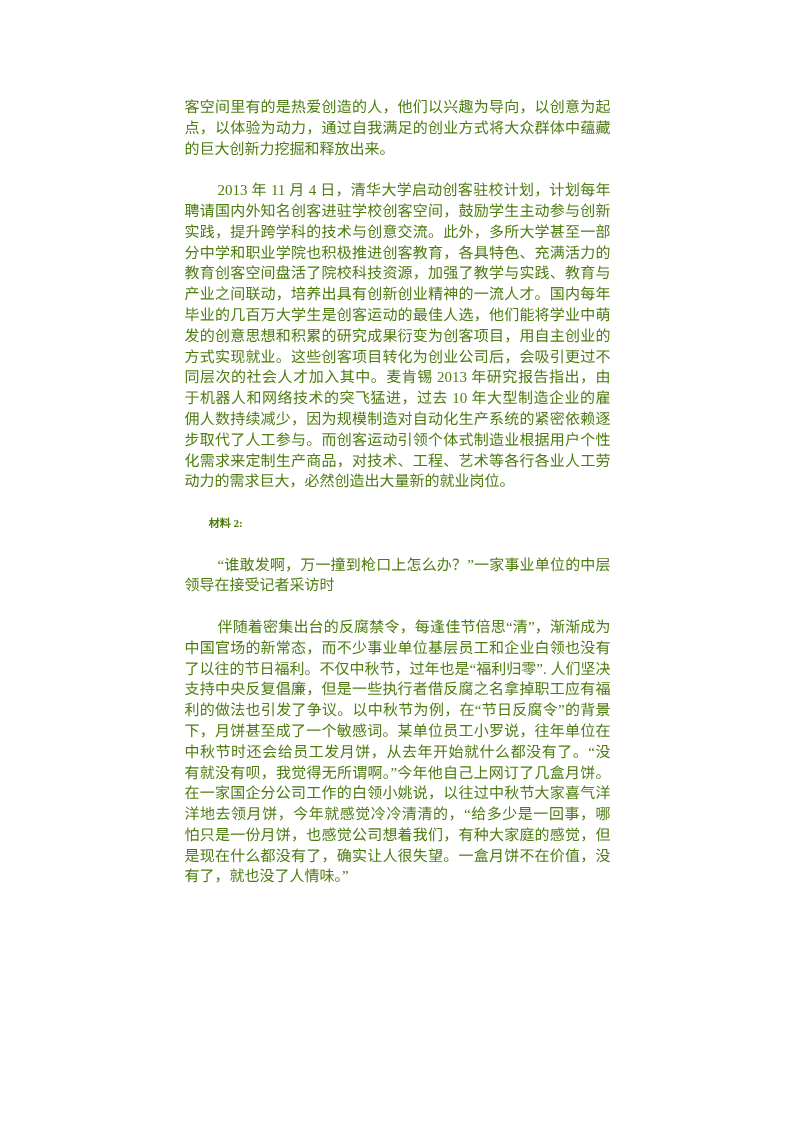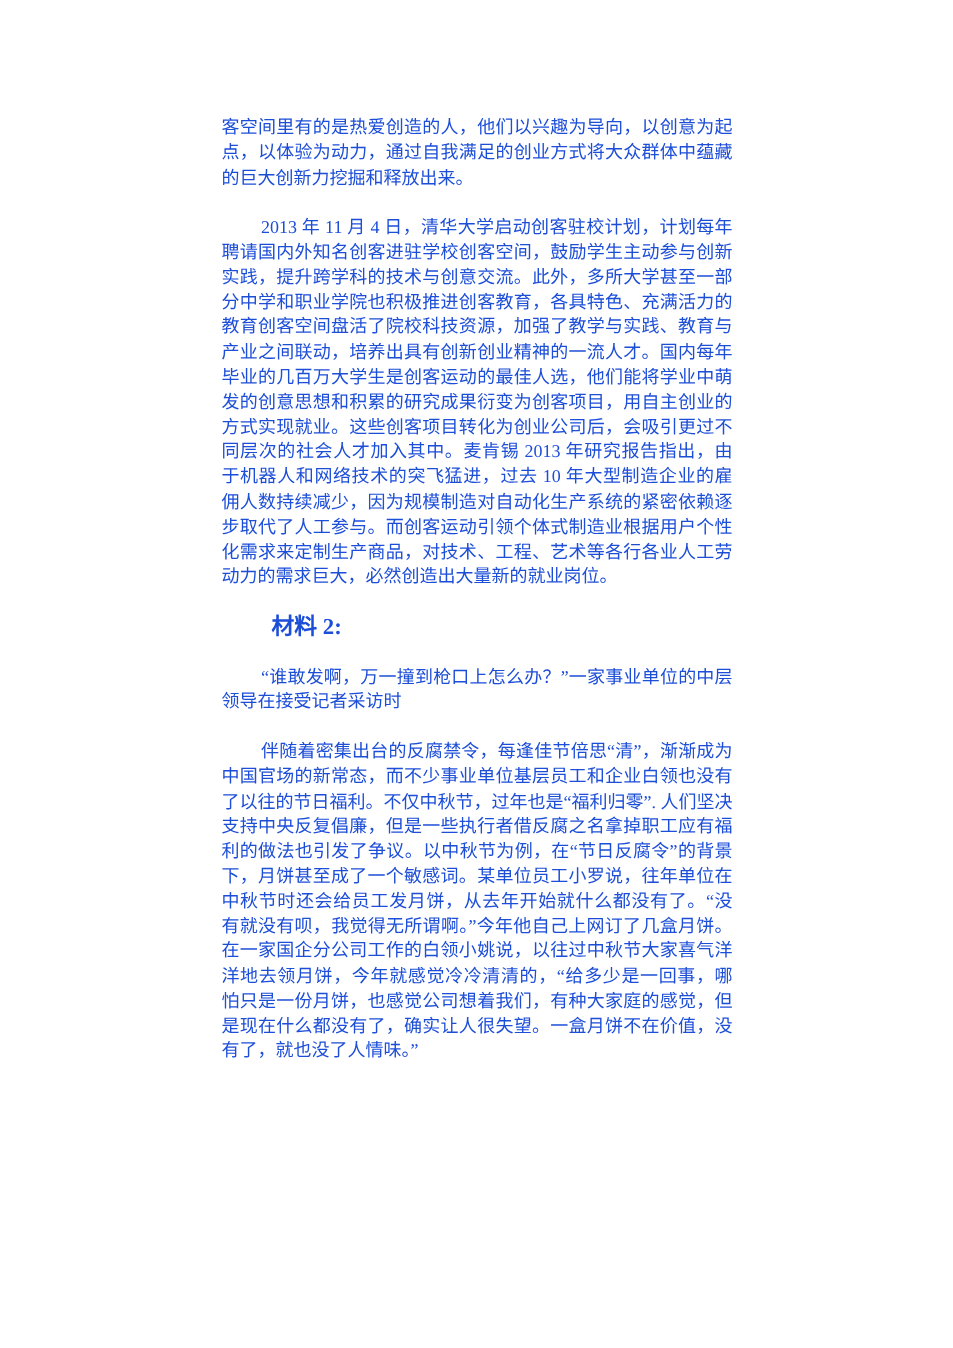--- a/index.html
+++ b/index.html
@@ -7,35 +7,35 @@
     padding: 0;
     background: #ffffff;
   }
   .page {
     position: relative;
     box-sizing: border-box;
     width: 647px;
     height: 1123px;
     margin: 0 auto;
     background: #ffffff;
-    color: #1d4ed8;
+    color: #4d7c0f;
     padding: 97px 110px 0 111px;
     font-family: "Liberation Serif", "DejaVu Serif", serif;
     font-size: 15px;
     line-height: 20.8px;
     text-align: justify;
     overflow: hidden;
     border-radius: 23px;
   }
   .page p {
     margin: 0 0 20.8px 0;
   }
   .page h2 {
     margin: 0 0 20.8px 0;
-    font-size: 19px;
+    font-size: 11px;
     line-height: 20.8px;
     font-weight: bold;
   }
   .ind {
     text-indent: 2.2em;
   }
   .cont {
     text-indent: 0;
   }
 </style>

